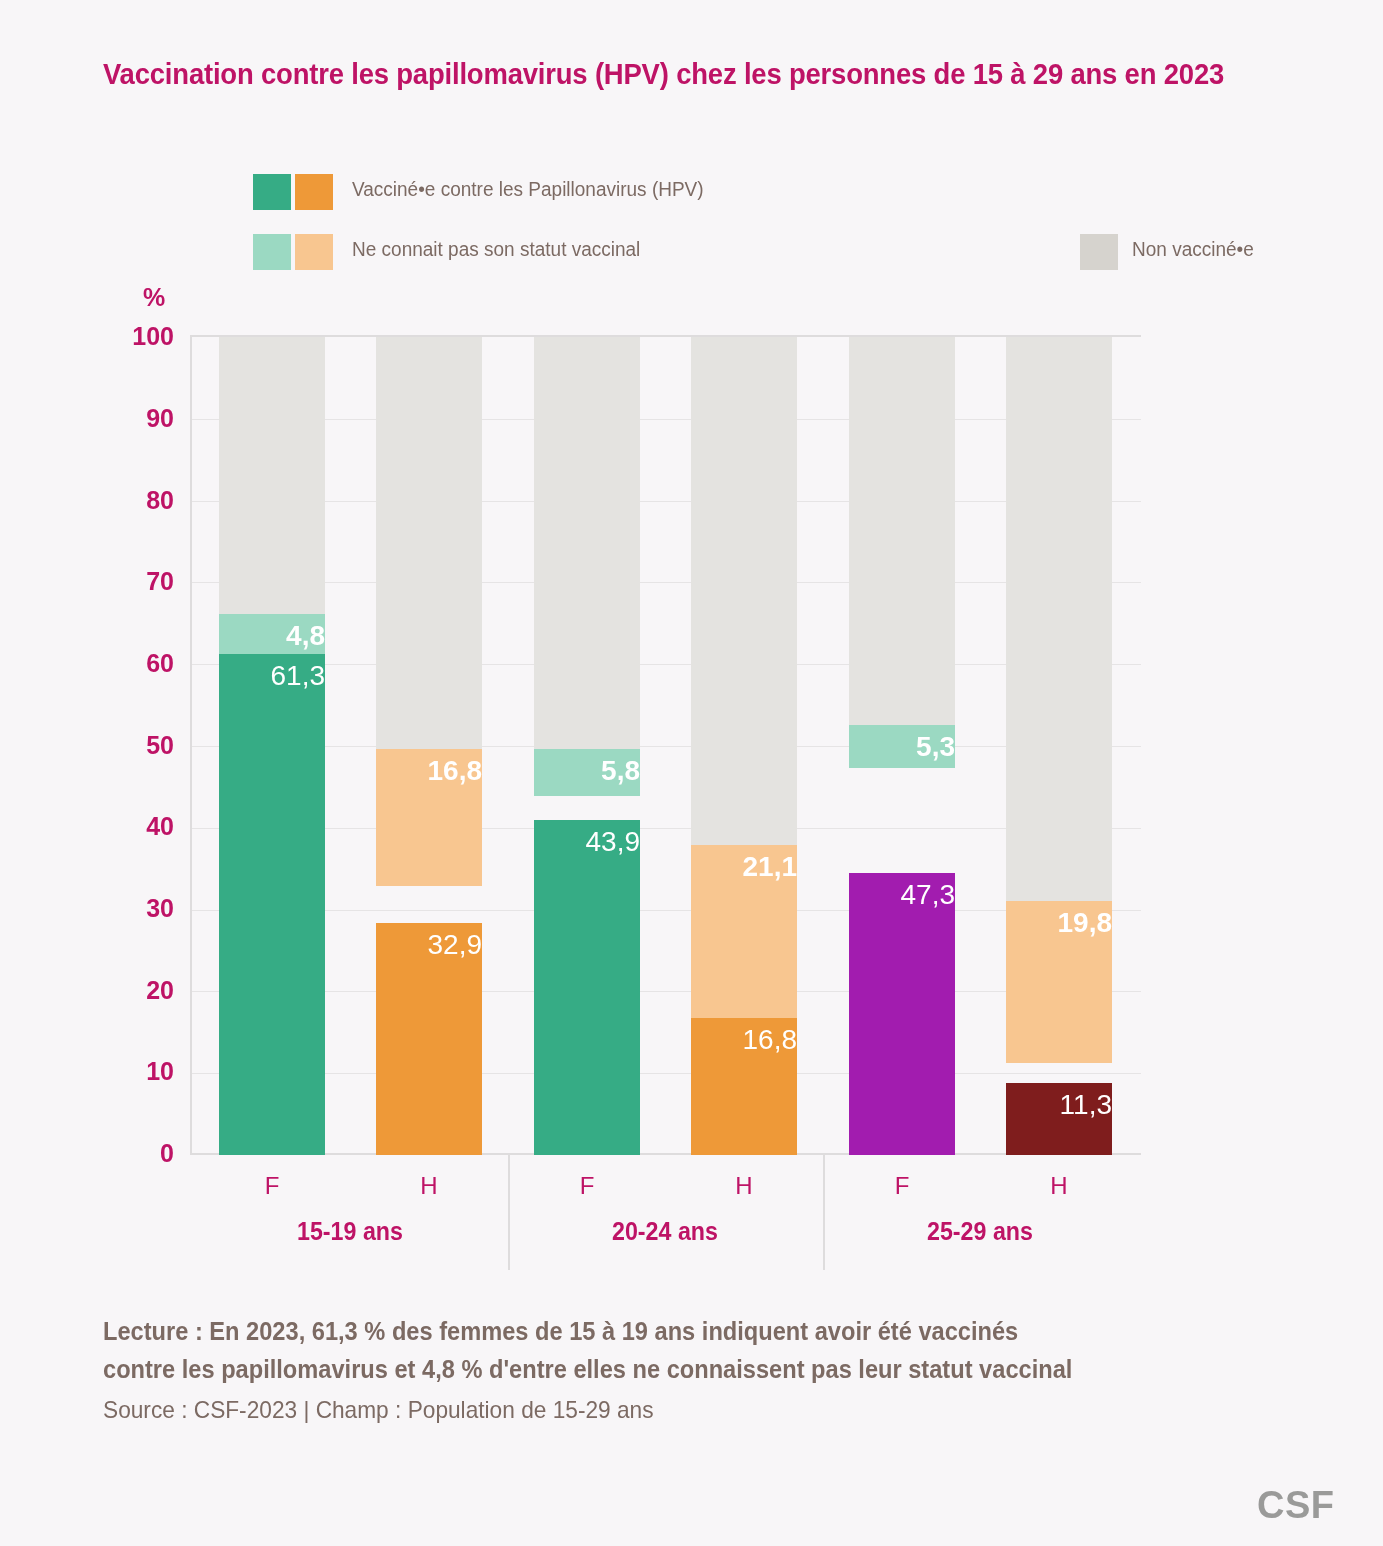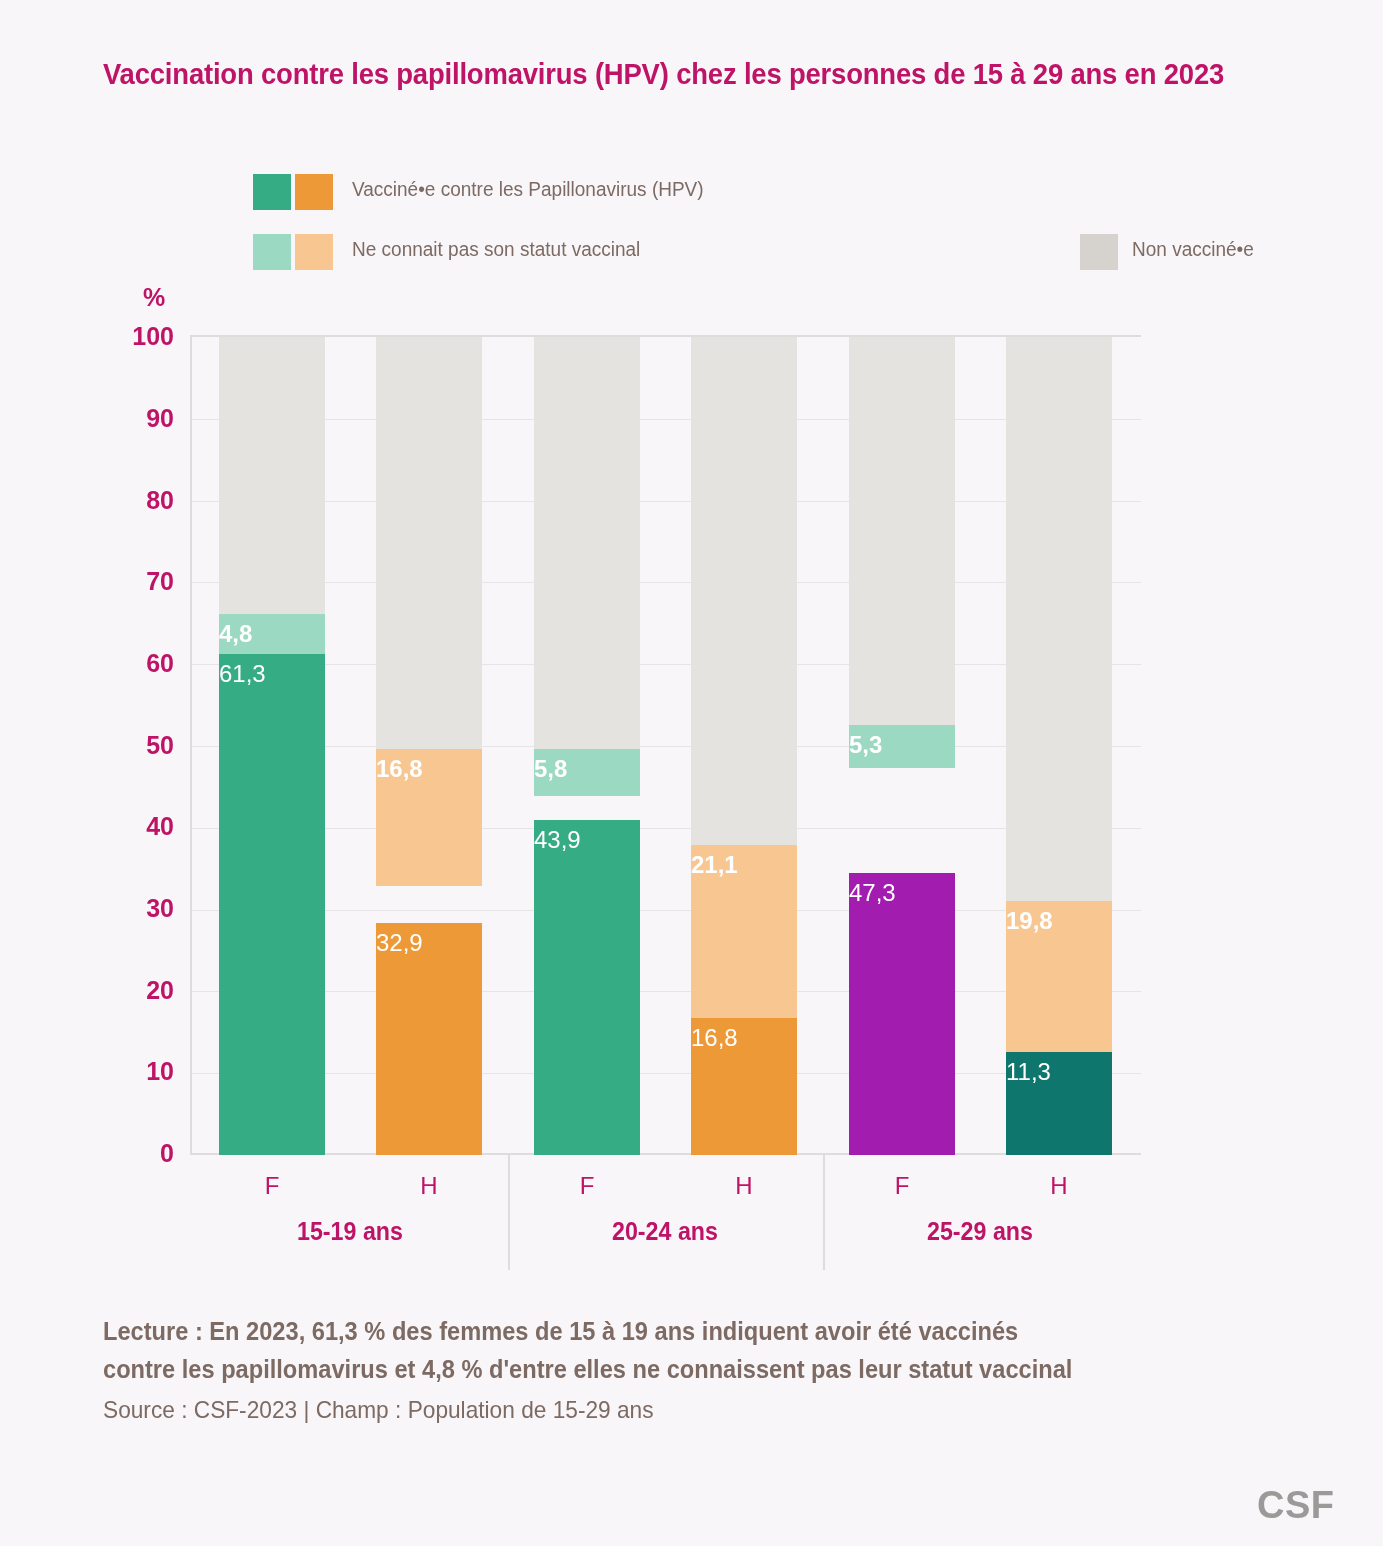--- a/index.html
+++ b/index.html
@@ -140,23 +140,23 @@
   .seg {
     position: absolute;
     left: 0;
     width: 100%;
     box-sizing: border-box;
   }
   .seg-label {
     position: absolute;
     left: 0;
     width: 100%;
-    text-align: left;
+    text-align: right;
     color: #FFFFFF;
-    font-size: 24px;
+    font-size: 28px;
     top: 6px;
   }
   .seg-label.bold { font-weight: bold; }
 
   
   .grp-sep {
     position: absolute;
     width: 2px;
     background: #DEDCDD;
   }
@@ -324,21 +324,21 @@
       <div class="seg" style="background:#a21caf; bottom:0px; height:282px;">
         <span class="seg-label">47,3</span>
       </div>
     </div>
 
     <div class="bar" style="left:814px;">
       <div class="seg" style="background:#E4E3E0; bottom:254.5px; height:563.5px;"></div>
       <div class="seg" style="background:#F8C690; bottom:92.4px; height:162.0px;">
         <span class="seg-label bold">19,8</span>
       </div>
-      <div class="seg" style="background:#0f766e; bottom:0px; height:103px;">
+      <div class="seg" style="background:#7f1d1d; bottom:0px; height:72px;">
         <span class="seg-label">11,3</span>
       </div>
     </div>
   </div>
 
   <div class="grp-sep" style="left:508px; top:1155px; height:115px;"></div>
   <div class="grp-sep" style="left:823px; top:1155px; height:115px;"></div>
 
   <div class="x-sex" style="left:212px; top:1172px;">F</div>
   <div class="x-sex" style="left:369px; top:1172px;">H</div>

